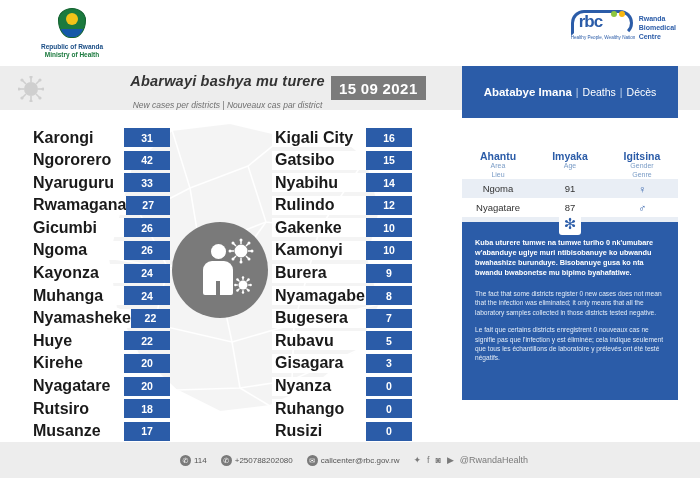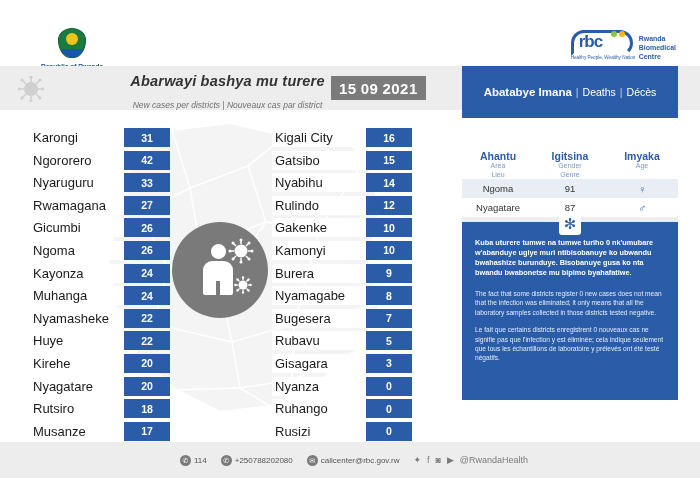--- a/index.html
+++ b/index.html
@@ -10,21 +10,20 @@
     background: #ffffff;
     position: relative;
     overflow: hidden;
   }
   .page { position: relative; width: 700px; height: 478px; background: #fff; }
 
   
   .header {
     position: absolute; left: 0; top: 0; width: 700px; height: 48px;
     background: #ffffff;
-    margin-top: 20px;
   }
   .gov-logo { position: absolute; left: 22px; top: 8px; width: 100px; text-align: center; }
   .gov-emblem {
     width: 34px; height: 34px; margin: 0 auto 1px auto;
     position: relative;
   }
   .gov-emblem .shield {
     width: 28px; height: 30px; margin: 0 auto;
     background: #1b7a3e;
     border-radius: 50% 50% 45% 45% / 40% 40% 60% 60%;
@@ -118,21 +117,21 @@
 
   
   .col { position: absolute; width: 140px; }
   .col.left { left: 30px; top: 128px; }
   .col.right { left: 272px; top: 128px; }
   .row {
     display: flex; height: 19px; margin-bottom: 3.6px; align-items: stretch;
   }
   .row .name {
     flex: 1; background: #fff; color: #1a1a1a;
-    font-size: 13px; font-weight: normal; display: flex; align-items: center;
+    font-size: 16px; font-weight: bold; display: flex; align-items: center;
     padding-left: 3px;
   }
   .row .val {
     width: 46px; background: #2b5ca8; color: #fff; font-size: 10.5px; font-weight: bold;
     display: flex; align-items: center; justify-content: center;
   }
 
   
   .rtable { position: absolute; left: 462px; top: 113px; width: 216px; margin-top: 33px; }
   .rthead { display: flex; background: #fff; padding-top: 4px; }
@@ -441,28 +440,28 @@
     </div>
 
   <div class="rtable">
     <div class="rthead" id="rt-head">
         <div>
           <div class="rth-main">Ahantu</div>
           <div class="rth-sub">Area</div>
           <div class="rth-sub">Lieu</div>
         </div>
         <div>
+          <div class="rth-main">Imyaka</div>
+          <div class="rth-sub">Age</div>
+          <div class="rth-sub"></div>
+        </div>
+        <div>
           <div class="rth-main">Igitsina</div>
           <div class="rth-sub">Gender</div>
           <div class="rth-sub">Genre</div>
-        </div>
-        <div>
-          <div class="rth-main">Imyaka</div>
-          <div class="rth-sub">Age</div>
-          <div class="rth-sub"></div>
         </div>
       </div>
     <div id="rt-body">
         <div class="rtrow alt">
           <div>Ngoma</div>
           <div>91</div>
           <div class="gender">♀</div>
         </div>
         <div class="rtrow">
           <div>Nyagatare</div>

